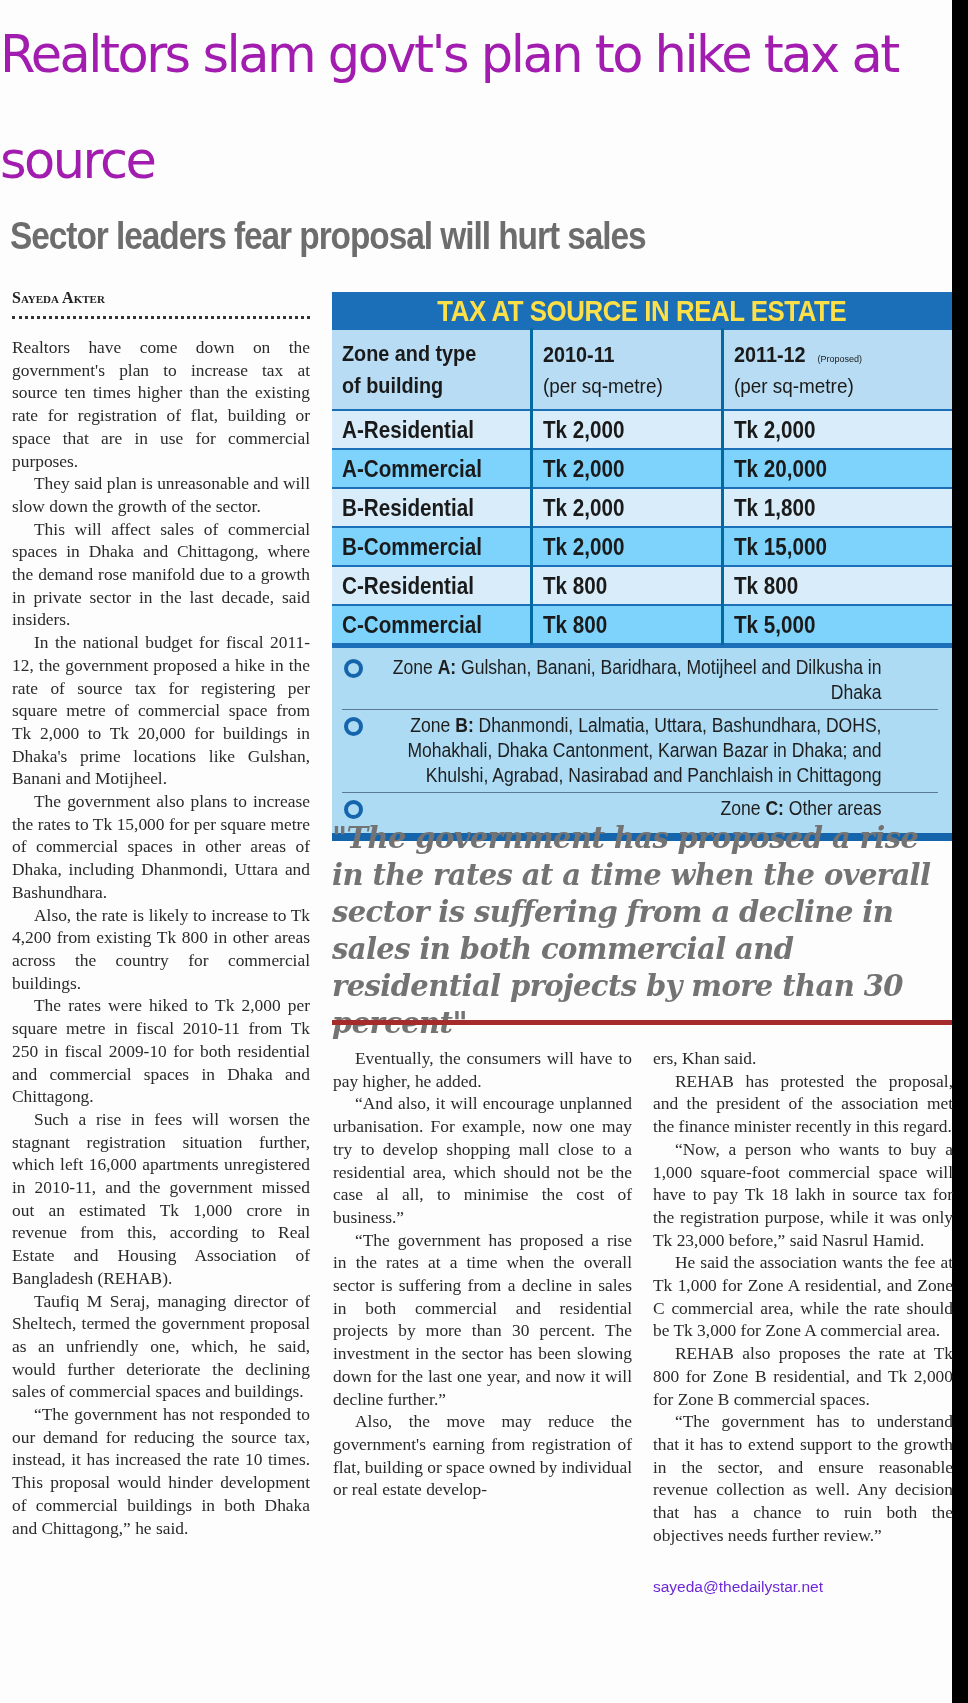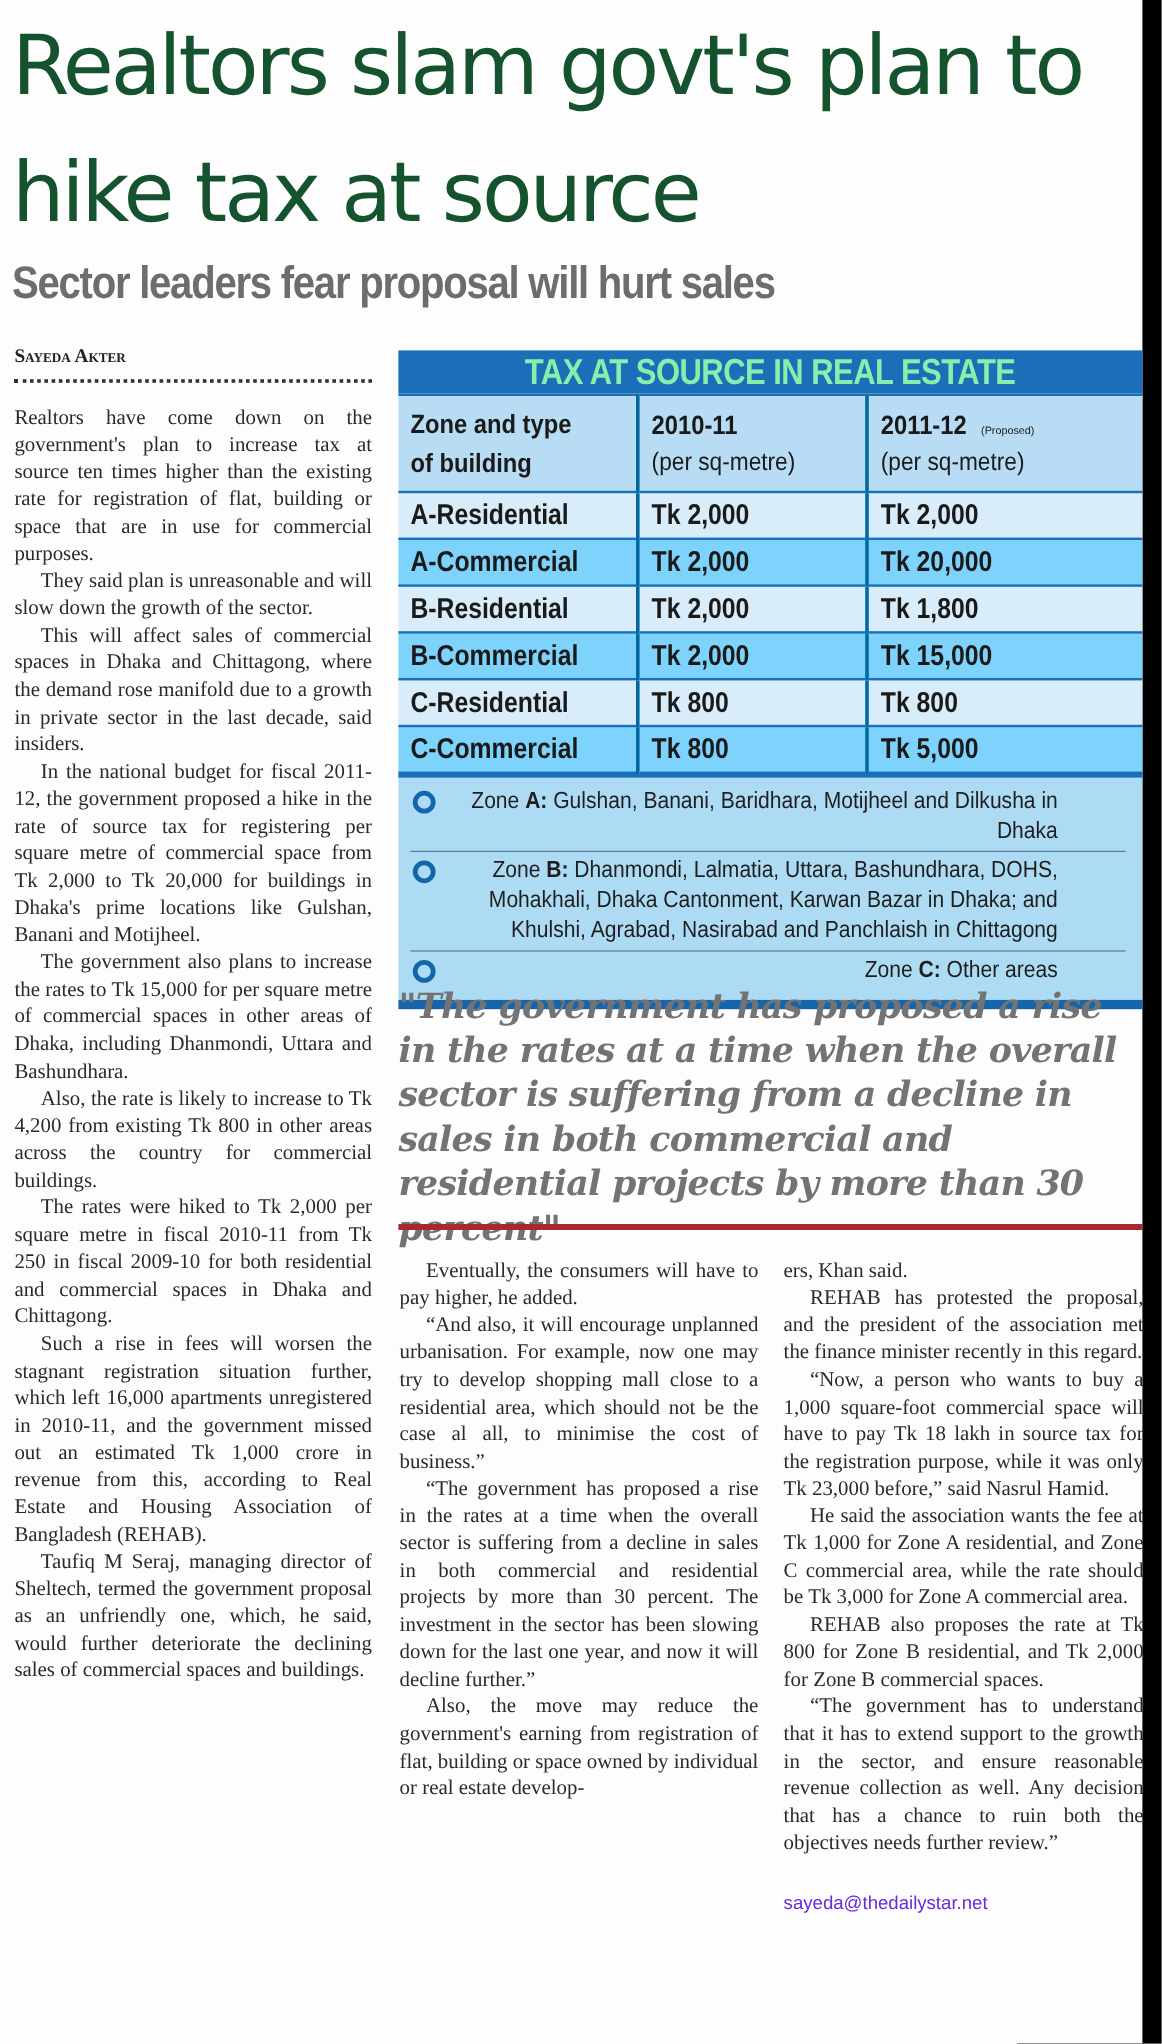--- a/index.html
+++ b/index.html
@@ -1,31 +1,31 @@
 <!DOCTYPE html>
 <html><head>
 <meta charset="utf-8">
 <style>
   html, body { margin: 0; padding: 0; }
   body { width: 968px; height: 1703px; background: #000; position: relative; overflow: hidden; }
   .page { position: absolute; left: 0; top: 0; width: 952px; height: 1703px; background: #fdfdfd; }
-  .headline { position: absolute; left: 10px; top: 2px; width: 940px; font-family: "DejaVu Sans", sans-serif; font-weight: normal; font-size: 69px; line-height: 106px; color: #14532d; letter-spacing: -2.5px; margin: 0; }
+  .headline { position: absolute; left: 0; top: 2px; width: 940px; font-family: "DejaVu Sans", sans-serif; font-weight: normal; font-size: 51px; line-height: 106px; color: #a21caf; letter-spacing: -2.5px; margin: 0; }
   .subhead { position: absolute; left: 10px; top: 214px; font-family: "Liberation Sans", sans-serif; font-weight: bold; font-size: 38px; line-height: 44px; color: #6d6d6d; letter-spacing: -1.2px; transform: scaleX(0.88); transform-origin: left top; white-space: nowrap; margin: 0; }
   .byline { position: absolute; left: 12px; top: 289px; font-family: "Liberation Serif", serif; font-weight: bold; font-size: 16px; color: #222; font-variant: small-caps; letter-spacing: 0; }
   .dots { position: absolute; left: 12px; top: 316px; width: 298px; border-top: 3px dotted #333; }
   .col { position: absolute; font-family: "Liberation Serif", serif; font-size: 17.4px; line-height: 22.7px; color: #2a2a2a; text-align: justify; }
   .col p { margin: 0; text-indent: 22px; hyphens: auto; }
   .col p.noindent { text-indent: 0; }
   .col1 { left: 12px; top: 336px; width: 298px; }
   .col2 { left: 333px; top: 1047px; width: 299px; }
   .col3 { left: 653px; top: 1047px; width: 300px; }
   .email { font-family: "Liberation Sans", sans-serif; font-size: 15.5px; color: #6d28d9; margin-top: 30px !important; text-indent: 0 !important; }
 
   .infobox { position: absolute; left: 332px; top: 292px; width: 620px; border-bottom: 8px solid #1565ad; }
-  .info-title { background: #1a6fb8; color: #86efac; font-family: "Liberation Sans", sans-serif; font-weight: bold; font-size: 30px; height: 36px; line-height: 38px; text-align: center; letter-spacing: -0.5px; transform-origin: center; }
+  .info-title { background: #1a6fb8; color: #fde047; font-family: "Liberation Sans", sans-serif; font-weight: bold; font-size: 30px; height: 36px; line-height: 38px; text-align: center; letter-spacing: -0.5px; transform-origin: center; }
   .info-title span { display: inline-block; transform: scaleX(0.86); }
   table.taxtable { width: 620px; border-collapse: collapse; font-family: "Liberation Sans", sans-serif; color: #1a1a1a; }
   table.taxtable td, table.taxtable th { border: 2px solid #1a6fb8; border-left: none; border-right: none; padding: 0 0 0 10px; text-align: left; vertical-align: middle; }
   table.taxtable td + td, table.taxtable th + th { border-left: 3px solid #0369a1; }
   table.taxtable th { background: #b7dcf3; height: 79px; font-weight: normal; }
   table.taxtable th .lbl { font-weight: bold; font-size: 22px; display: inline-block; transform: scaleX(0.9); transform-origin: left; line-height: 32px; }
   table.taxtable th .sub { font-size: 21px; display: inline-block; transform: scaleX(0.9); transform-origin: left; line-height: 30px; }
   table.taxtable th .prop { font-size: 9px; font-weight: normal; margin-left: 4px; }
   table.taxtable td { height: 37px; font-weight: bold; font-size: 24px; }
   table.taxtable td .cell { display: inline-block; transform: scaleX(0.86); transform-origin: left; }
@@ -56,20 +56,21 @@
   <div class="col col1">
     <p class="noindent">Realtors have come down on the government's plan to increase tax at source ten times higher than the existing rate for registration of flat, building or space that are in use for commercial purposes.</p>
     <p>They said plan is unreasonable and will slow down the growth of the sector.</p>
     <p>This will affect sales of commercial spaces in Dhaka and Chittagong, where the demand rose manifold due to a growth in private sector in the last decade, said insiders.</p>
     <p>In the national budget for fiscal 2011-12, the government proposed a hike in the rate of source tax for registering per square metre of commercial space from Tk 2,000 to Tk 20,000 for buildings in Dhaka's prime locations like Gulshan, Banani and Motijheel.</p>
     <p>The government also plans to increase the rates to Tk 15,000 for per square metre of commercial spaces in other areas of Dhaka, including Dhanmondi, Uttara and Bashundhara.</p>
     <p>Also, the rate is likely to increase to Tk 4,200 from existing Tk 800 in other areas across the country for commercial buildings.</p>
     <p>The rates were hiked to Tk 2,000 per square metre in fiscal 2010-11 from Tk 250 in fiscal 2009-10 for both residential and commercial spaces in Dhaka and Chittagong.</p>
     <p>Such a rise in fees will worsen the stagnant registration situation further, which left 16,000 apartments unregistered in 2010-11, and the government missed out an estimated Tk 1,000 crore in revenue from this, according to Real Estate and Housing Association of Bangladesh (REHAB).</p>
     <p>Taufiq M Seraj, managing director of Sheltech, termed the government proposal as an unfriendly one, which, he said, would further deteriorate the declining sales of commercial spaces and buildings.</p>
+    <p>“The government has not responded to our demand for reducing the source tax, instead, it has increased the rate 10 times. This proposal would hinder development of commercial buildings in both Dhaka and Chittagong,” he said.</p>
   </div>
 
   <div class="infobox">
     <div class="info-title"><span>TAX AT SOURCE IN REAL ESTATE</span></div>
     <table class="taxtable">
       <tbody>
           <tr>
         <th class="col-a">
           <span class="lbl">Zone and type</span><br>
           <span class="lbl">of building</span>

